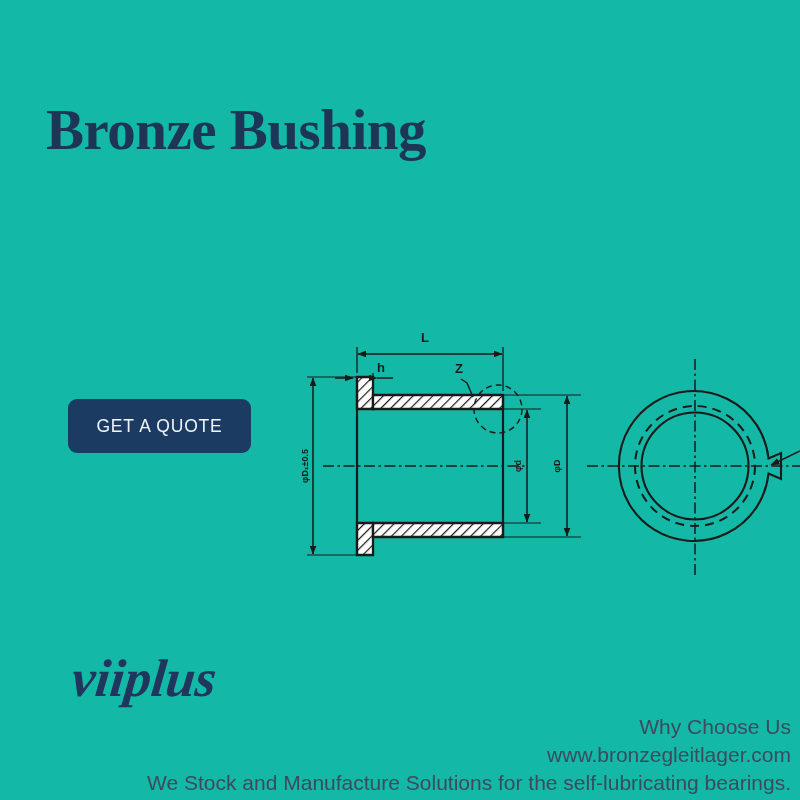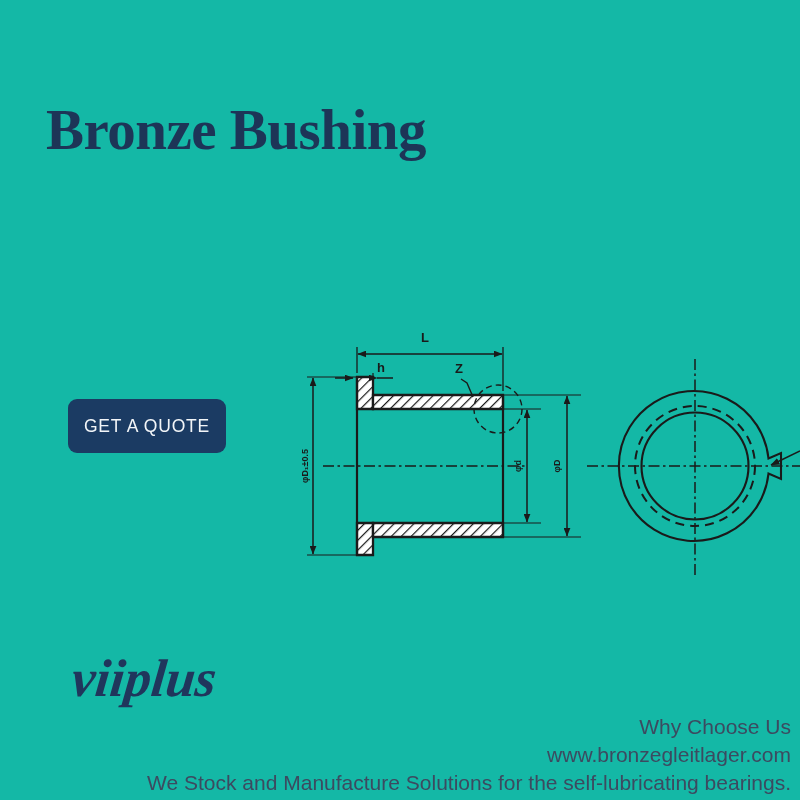--- a/index.html
+++ b/index.html
@@ -32,21 +32,21 @@
     letter-spacing: -0.5px;
     color: #1d3557;
     white-space: nowrap;
   }
 
   
   #quote-button {
     position: absolute;
     left: 68px;
     top: 399px;
-    width: 158px;
+    width: 183px;
     height: 54px;
     background: #1b3b63;
     border: none;
     border-radius: 9px;
     color: #f2f5f8;
     font-family: "Liberation Sans", sans-serif;
     font-size: 17.5px;
     letter-spacing: 0.8px;
     cursor: pointer;
     padding: 0;

